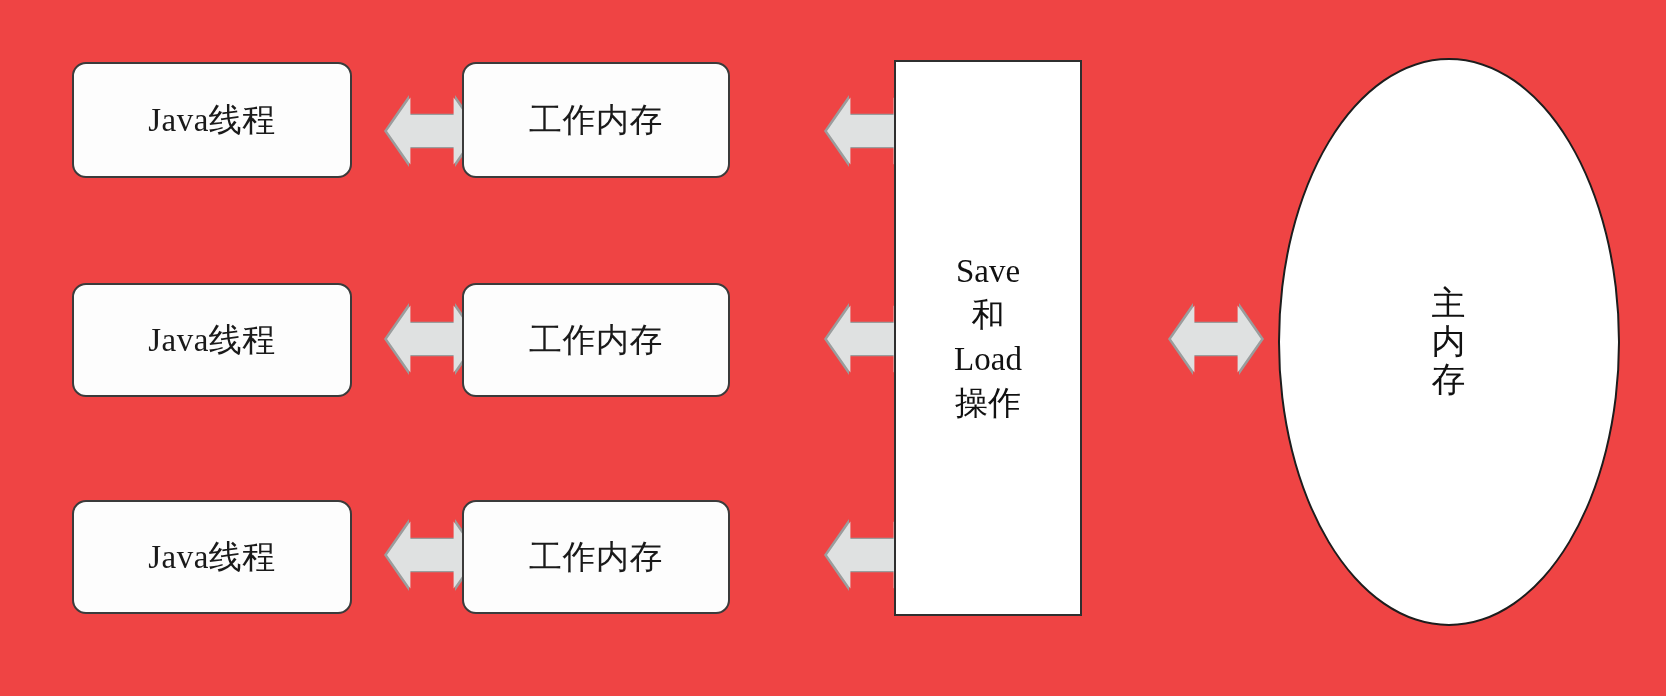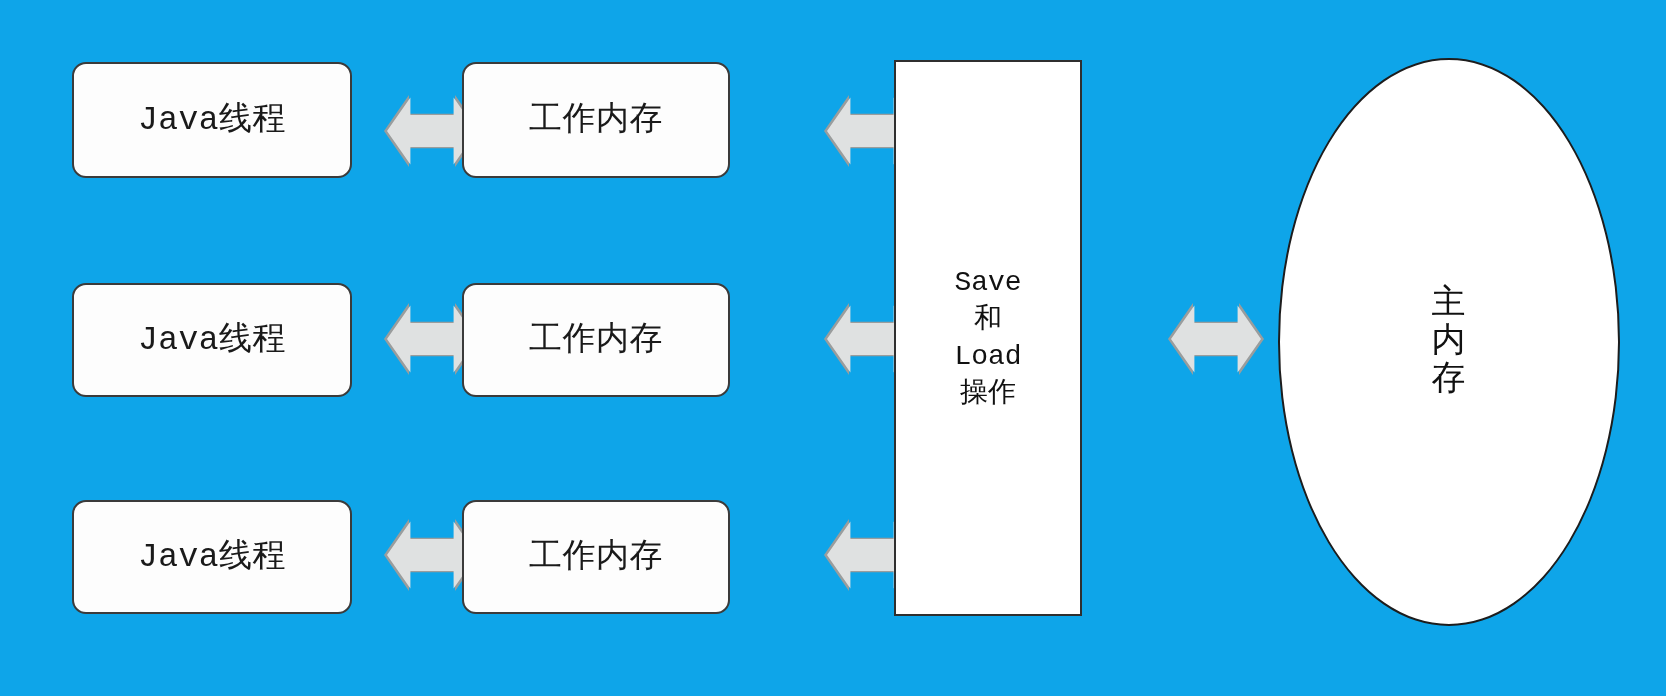--- a/index.html
+++ b/index.html
@@ -4,23 +4,23 @@
 <style>
   html, body {
     margin: 0;
     padding: 0;
     background: #ffffff;
   }
   #canvas {
     position: relative;
     width: 1666px;
     height: 696px;
-    background: #0ea5e9;
+    background: #ef4444;
     overflow: hidden;
-    font-family: Liberation Mono, monospace;
+    font-family: Liberation Serif, serif;
   }
 
   
   .node {
     position: absolute;
     box-sizing: border-box;
     border: 2px solid #3b3b3b;
     border-radius: 14px;
     background: #fdfdfd;
     display: flex;
@@ -81,21 +81,21 @@
     box-sizing: border-box;
     border: 2px solid #2f2f2f;
     background: #ffffff;
     display: flex;
     align-items: center;
     justify-content: center;
   }
   #saveload-band .band-lines {
     text-align: center;
     color: #111111;
-    font-size: 28px;
+    font-size: 33px;
     line-height: 1.33;
   }
   #saveload-band .band-lines div { white-space: nowrap; }
 
   
   #mainmem-ellipse {
     position: absolute;
     left: 1278px;
     top: 58px;
     width: 342px;

